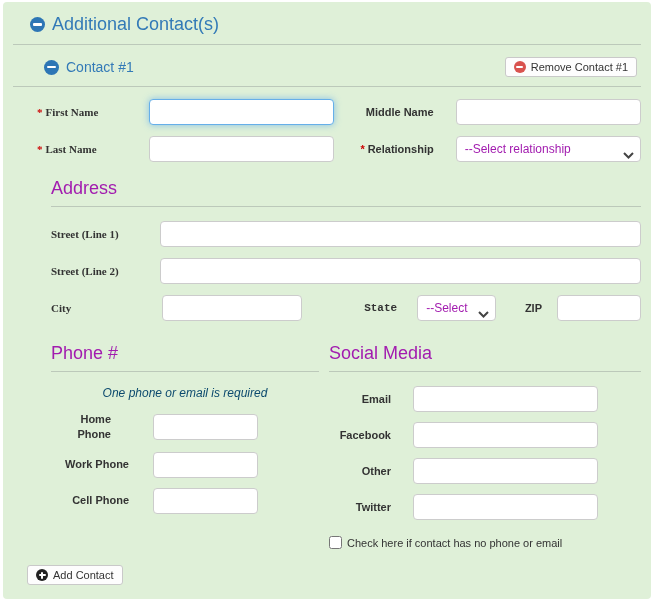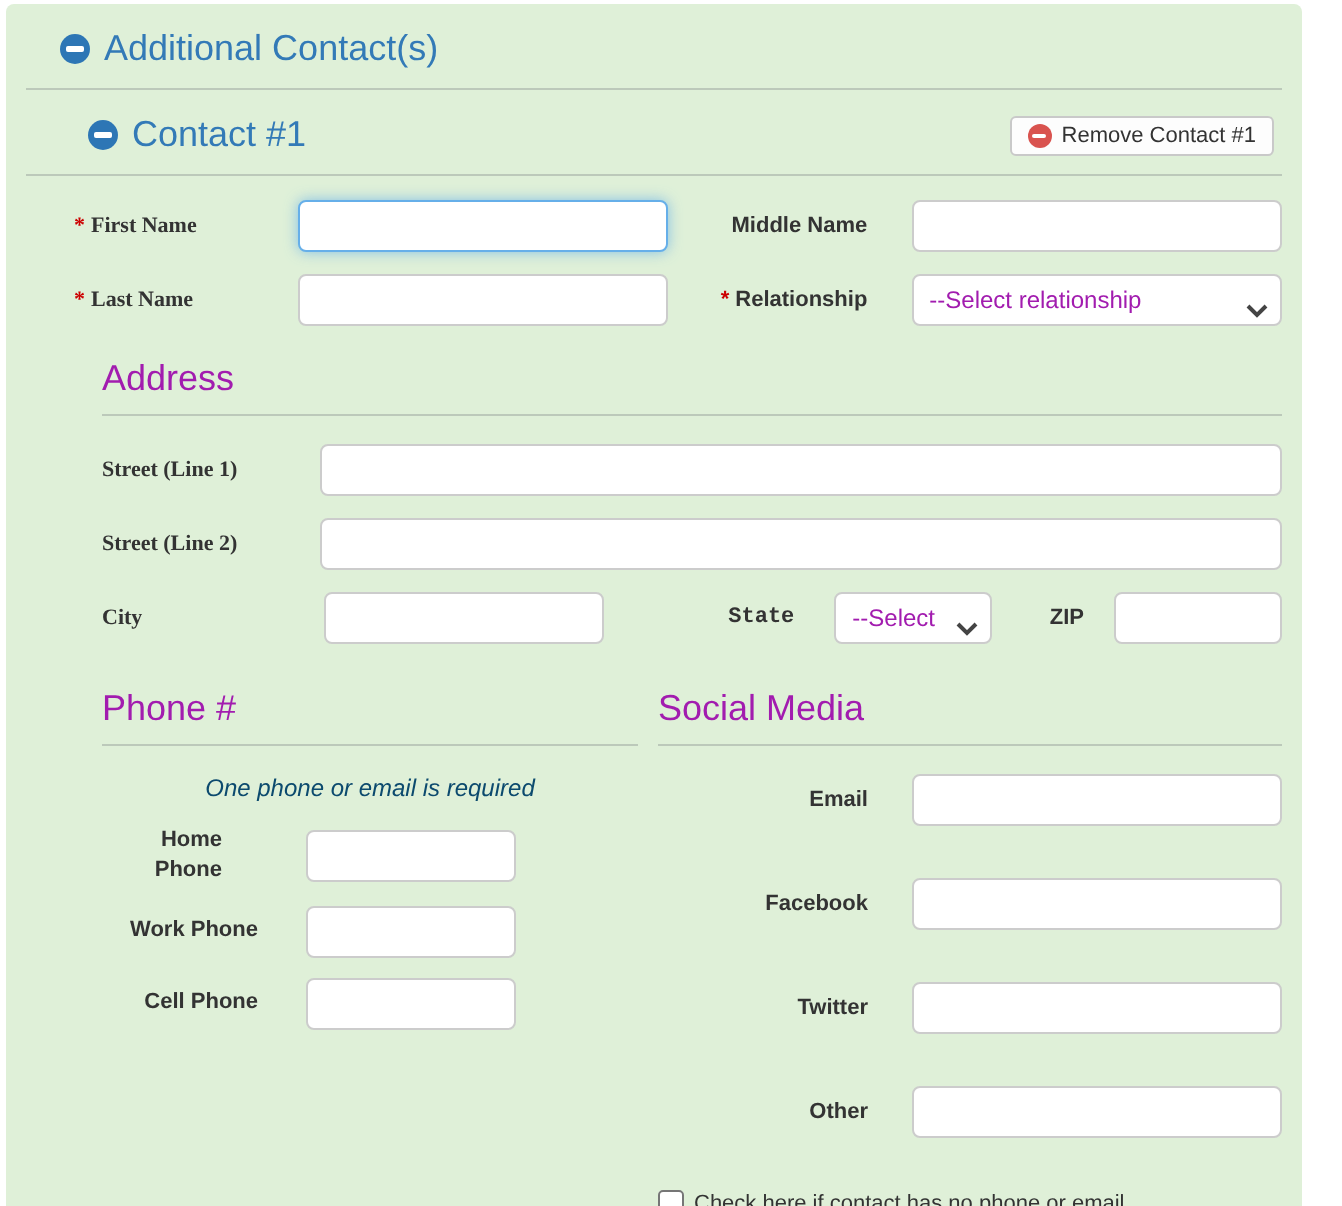--- a/index.html
+++ b/index.html
@@ -29,21 +29,21 @@
   .panel-header .hdr-text {
     color: #337ab7; font-size: 18px; margin-left: 7px;
   }
   .contact-header {
     display: flex; align-items: center;
     padding: 6px 4px 9px 31px;
     border-bottom: 1px solid #bcc9ba;
     margin-bottom: 12px;
   }
   .contact-header .hdr-text {
-    color: #337ab7; font-size: 18px; margin-left: 7px;
+    color: #337ab7; font-size: 14px; margin-left: 7px;
   }
   .spacer { flex: 1; }
 
   
   .circle-icon {
     display: inline-block; position: relative;
     width: 15px; height: 15px; border-radius: 50%;
     background: #2d76b5; flex: 0 0 auto;
   }
   .circle-icon::after {
@@ -128,21 +128,21 @@
   .col-left { width: 268px; flex: 0 0 auto; }
   .col-right { flex: 1; margin-left: 10px; }
   .hint {
     color: #0c4a6e; font-style: italic; font-size: 12px;
     text-align: center; margin: 14px 0 12px 0;
   }
   .prow { display: flex; align-items: center; margin-bottom: 10px; }
   .plabel { width: 78px; text-align: right; margin-right: 24px;
     font-size: 11px; font-weight: bold; line-height: 1.35; }
   .p-in { width: 105px; }
-  .srow { display: flex; align-items: center; margin-bottom: 26px; justify-content: flex-end; }
+  .srow { display: flex; align-items: center; margin-bottom: 10px; }
   .slabel { width: 62px; text-align: right; margin-right: 22px;
     font-size: 11px; font-weight: bold; }
   .s-in { width: 185px; }
 
   .chk-row { display: flex; align-items: center; margin-top: 16px; font-size: 11px; }
   .chk-row input { margin: 0 5px 0 0; width: 13px; height: 13px; }
 
   .add-row { margin-top: 16px; padding-left: 14px; }
 </style>
 </head>
@@ -255,25 +255,25 @@
 
         <div class="srow">
           <div class="slabel">Email</div>
           <input type="text" class="s-in" value="" style="">
         </div>
         <div class="srow">
           <div class="slabel">Facebook</div>
           <input type="text" class="s-in" value="" style="">
         </div>
         <div class="srow">
+          <div class="slabel">Other</div>
+          <input type="text" class="s-in" value="" style="">
+        </div>
+        <div class="srow">
           <div class="slabel">Twitter</div>
-          <input type="text" class="s-in" value="" style="">
-        </div>
-        <div class="srow">
-          <div class="slabel">Other</div>
           <input type="text" class="s-in" value="" style="">
         </div>
 
         <div class="chk-row">
           <input type="checkbox" style="">
           <span>Check here if contact has no phone or email</span>
         </div>
       </div>
     </div>
 

